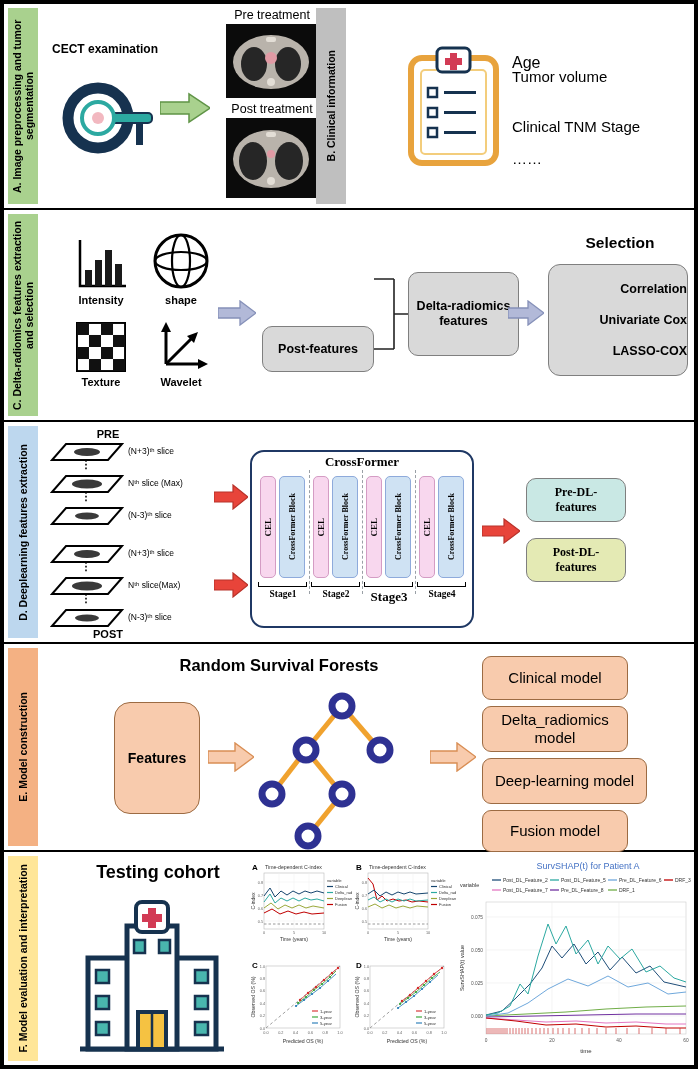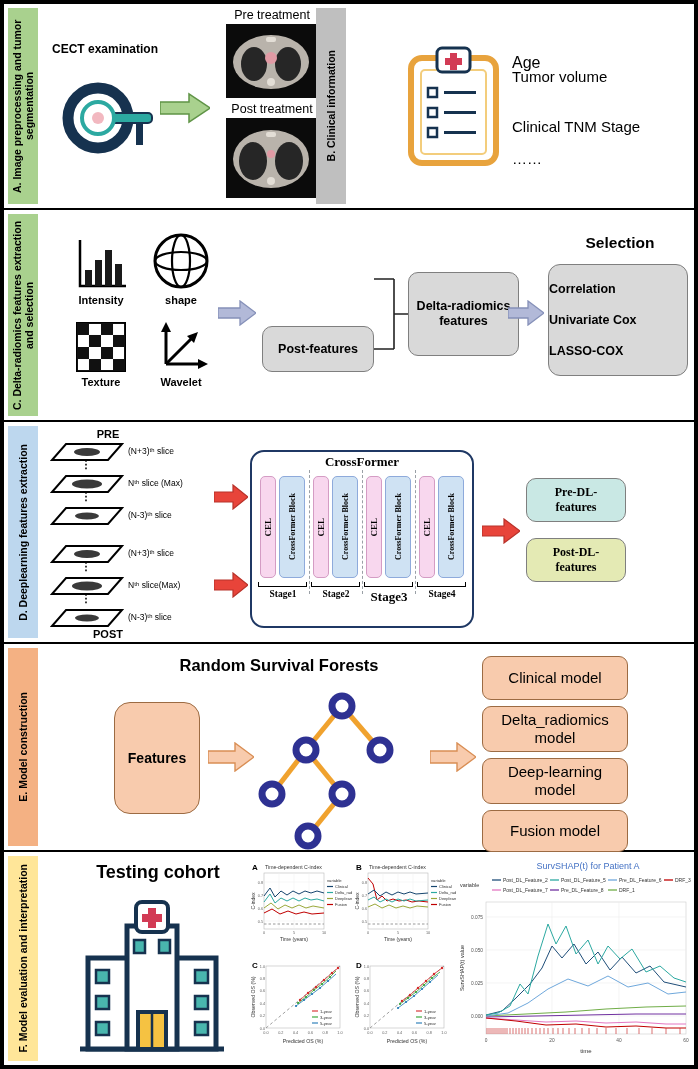--- a/index.html
+++ b/index.html
@@ -12,21 +12,21 @@
   .strip { position:absolute; width:30px; display:flex; align-items:center;
            justify-content:center; padding:2px; }
   .vtext { writing-mode:vertical-rl; transform:rotate(180deg); font-weight:700;
            font-size:10.5px; line-height:1.15; text-align:center; }
   .lbl { position:absolute; text-align:center; }
   .gbox { position:absolute; background:#d9d9d9; border:1.5px solid #7f7f7f;
           border-radius:10px; display:flex; align-items:center; justify-content:center;
           text-align:center; font-weight:700; font-size:12.5px; line-height:1.2; padding:2px; }
   .selbox { position:absolute; background:#d9d9d9; border:1.5px solid #7f7f7f;
             border-radius:12px; display:flex; flex-direction:column;
-            justify-content:space-evenly; text-align:left; font-weight:700; font-size:12.5px; }
+            justify-content:space-evenly; text-align:right; font-weight:700; font-size:12.5px; }
   .obox { position:absolute; background:#f8cbad; border:1.3px solid #9c6b43;
           border-radius:9px; display:flex; align-items:center; justify-content:center;
           text-align:center; font-size:15px; line-height:1.2; padding:0 10px; }
   .vbar { position:absolute; display:flex; align-items:center; justify-content:center;
           border-radius:5px; }
   .vbar span { writing-mode:vertical-rl; transform:rotate(180deg);
                font-family:"Liberation Serif", serif; font-weight:700; }
   .stagebr { position:absolute; height:5px; border-left:1.5px solid #000;
              border-right:1.5px solid #000; border-bottom:1.5px solid #000; }
   .dashsep { position:absolute; border-left:1px dashed #9aa0a6; }
@@ -328,21 +328,21 @@
       <circle cx="50" cy="144" r="10"></circle>
     </g>
   </svg>
 
   <svg class="abs" style="left:426px; top:738px;" width="46" height="30" viewBox="0 0 46 30">
     <polygon points="0,9 27,9 27,1 46,15 27,29 27,21 0,21" fill="#f8cbad" stroke="#d98e54" stroke-width="1.4"></polygon>
   </svg>
 
   <div class="obox" style="left:478px; top:652px; width:146px; height:44px;">Clinical model</div>
   <div class="obox" style="left:478px; top:702px; width:146px; height:46px;">Delta_radiomics model</div>
-  <div class="obox" style="left:478px; top:754px; width:146px; height:46px;">Deep-learning model</div>
+  <div class="obox" style="left:478px; top:754px; width:165px; height:46px;">Deep-learning model</div>
   <div class="obox" style="left:478px; top:806px; width:146px; height:42px;">Fusion model</div>
 
   <div class="strip" style="left:4px; top:852px; height:205px; background:#ffe699;">
     <div class="vtext">F. Model evaluation and interpretation</div>
   </div>
 
   <div class="lbl" style="left:44px; top:858px; width:220px; font-weight:700; font-size:18px;">Testing cohort</div>
 
   <svg class="abs" style="left:76px; top:892px;" width="144" height="160" viewBox="0 0 144 160">
     <g>

